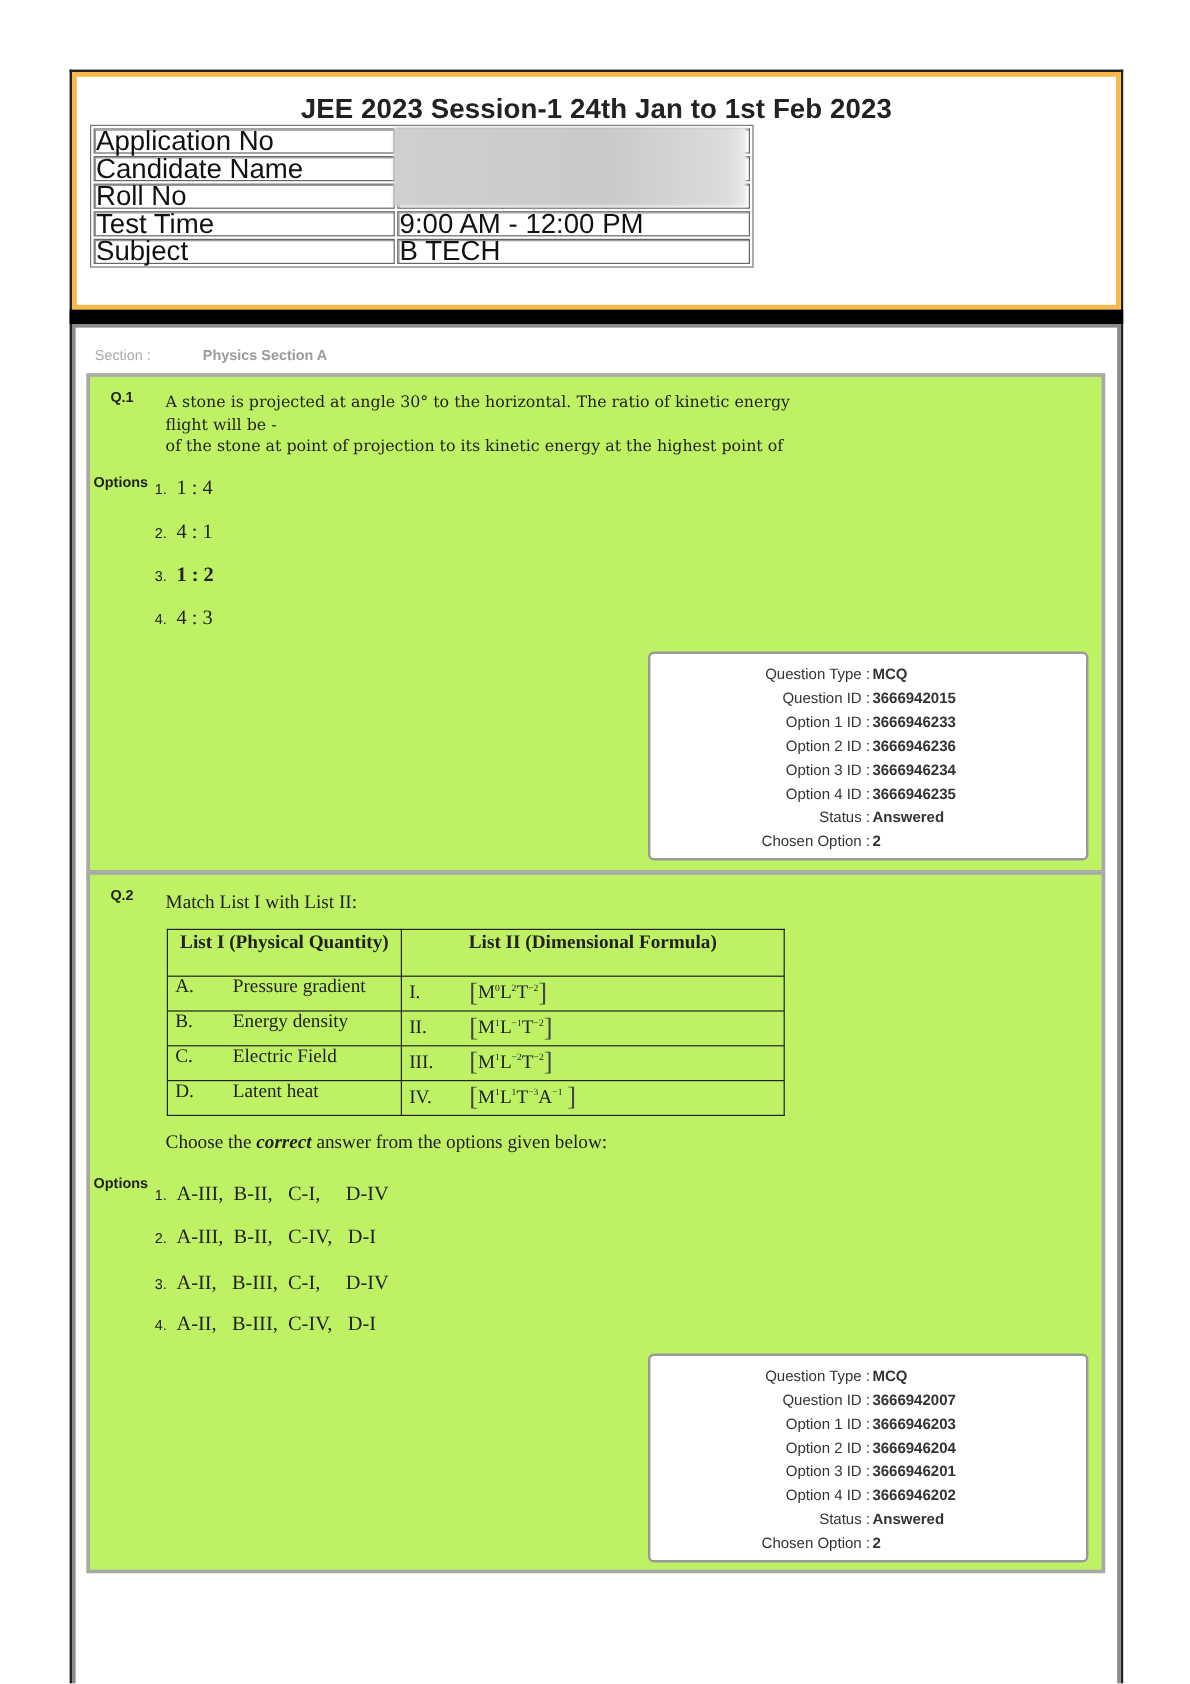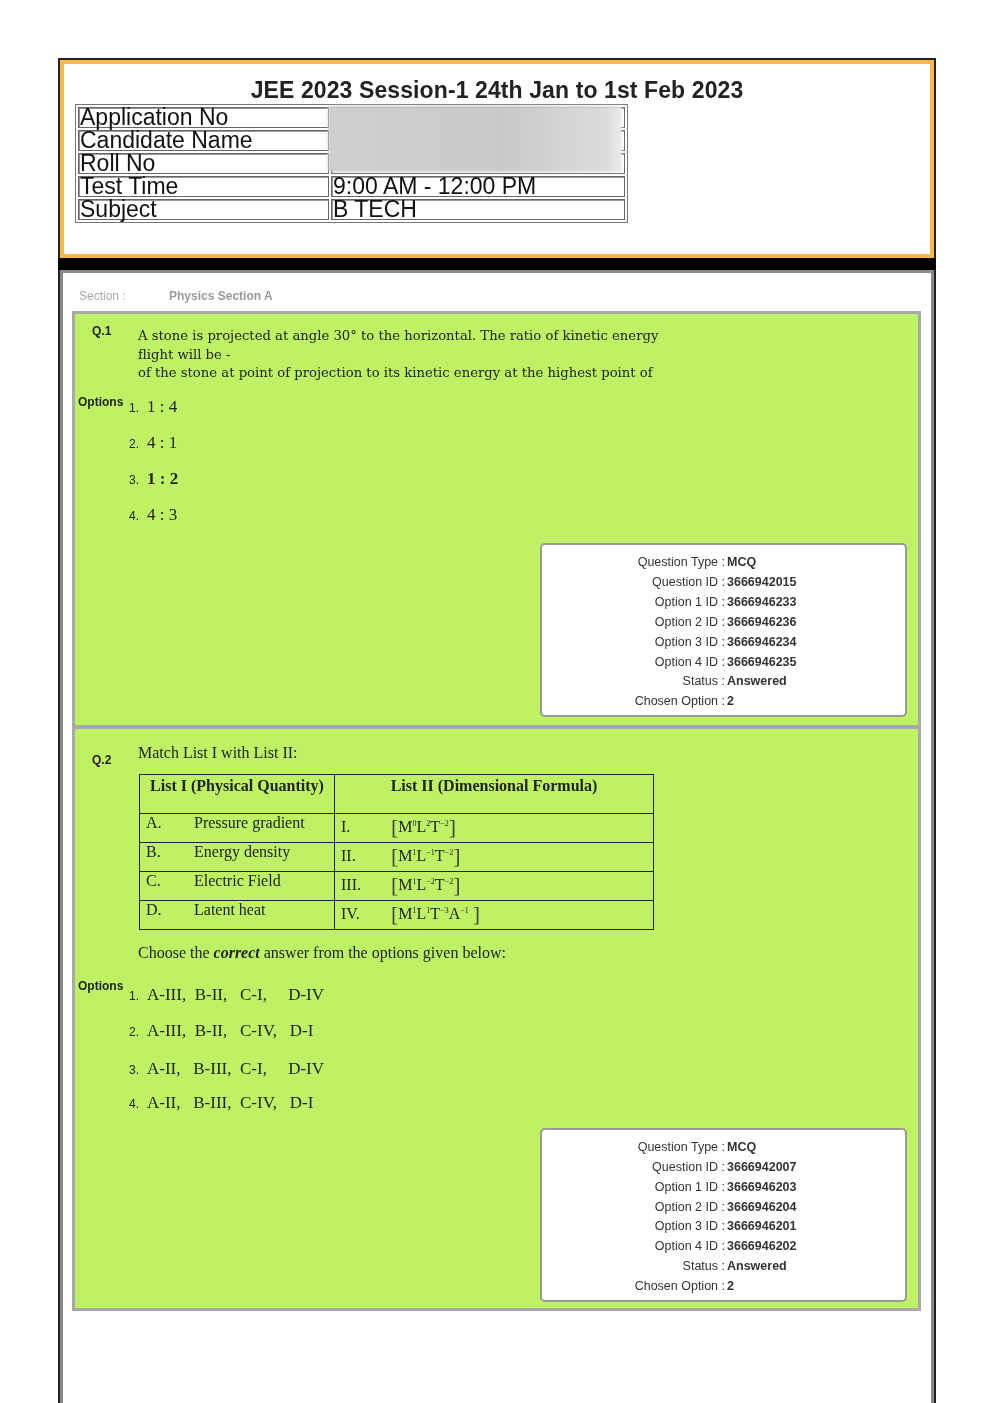--- a/index.html
+++ b/index.html
@@ -143,21 +143,21 @@
       <span class="k">Status :</span>
       <span class="v">Answered</span>
     </div>
   <div class="meta-row" style="top:149px;">
       <span class="k">Chosen Option :</span>
       <span class="v">2</span>
     </div>
 </div>
 
 <div class="qbox" style="top:726px; height:585px;">
-  <div class="qnum" style="top:24px;">Q.2</div>
+  <div class="qnum" style="top:10px;">Q.2</div>
   <div class="qtext" style="top:15px; font-family:'Liberation Serif', serif; font-size:16px;">Match List I with List II:</div>
 
   <table class="match" style="top:45px;">
     <tbody>
         <tr>
       <th class="c1" style="height:36px;">List I (Physical Quantity)</th>
       <th class="c2">List II (Dimensional Formula)</th>
     </tr>
     <tr>
       <td class="c1"><span class="l">A.</span><span>Pressure gradient</span></td>

